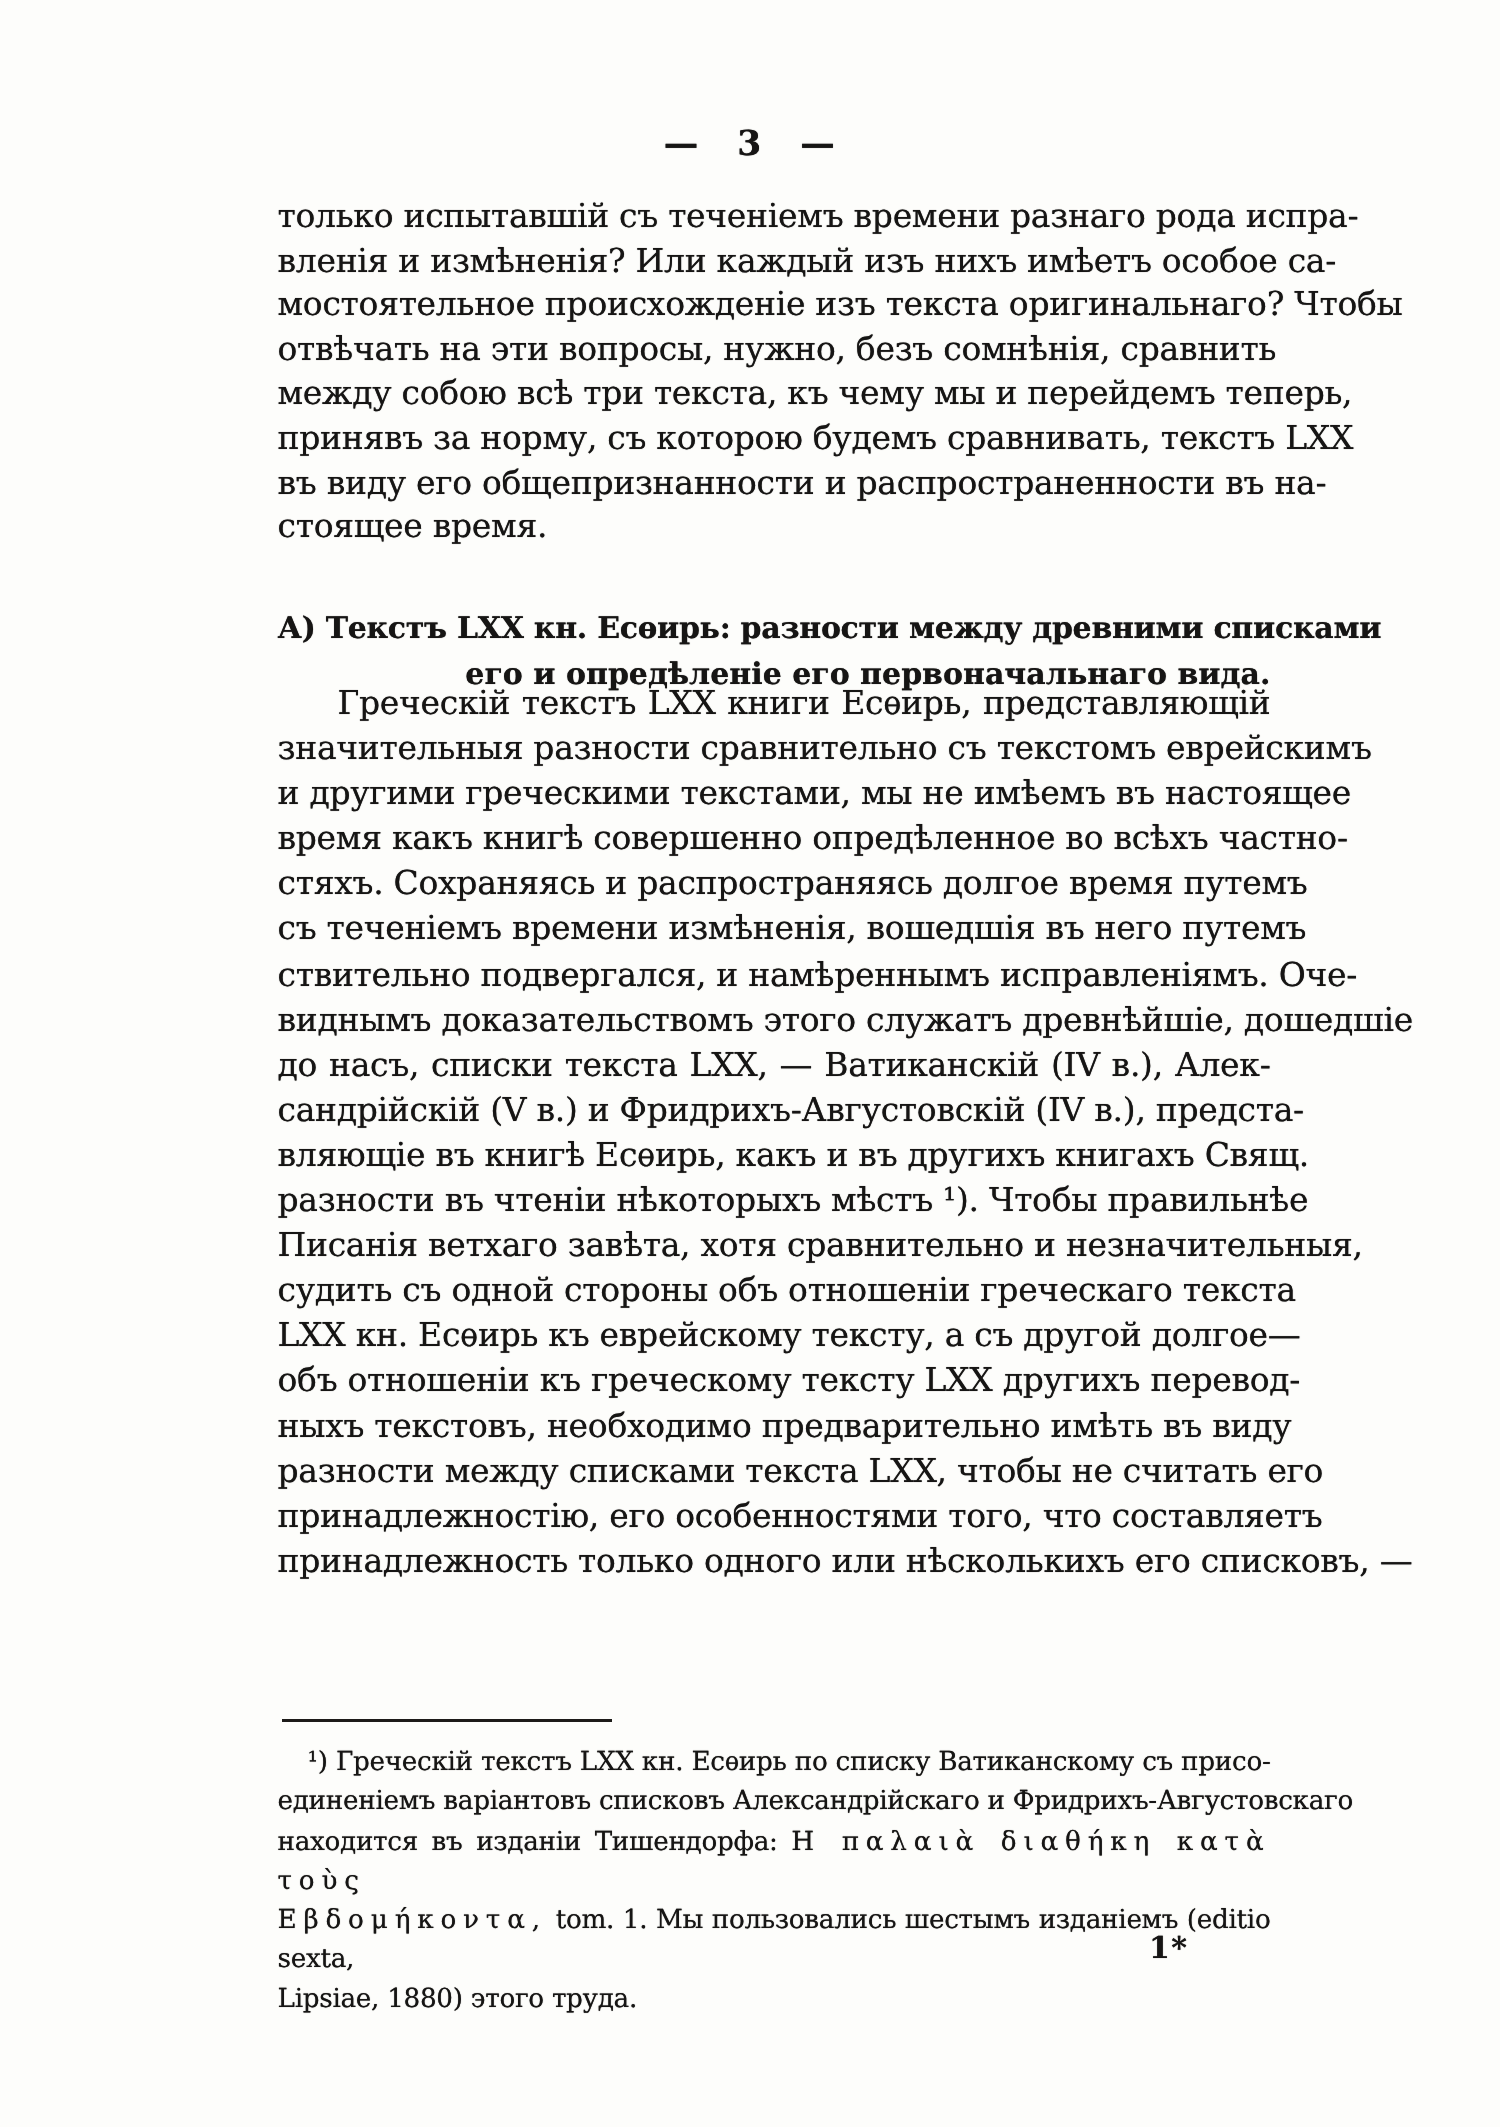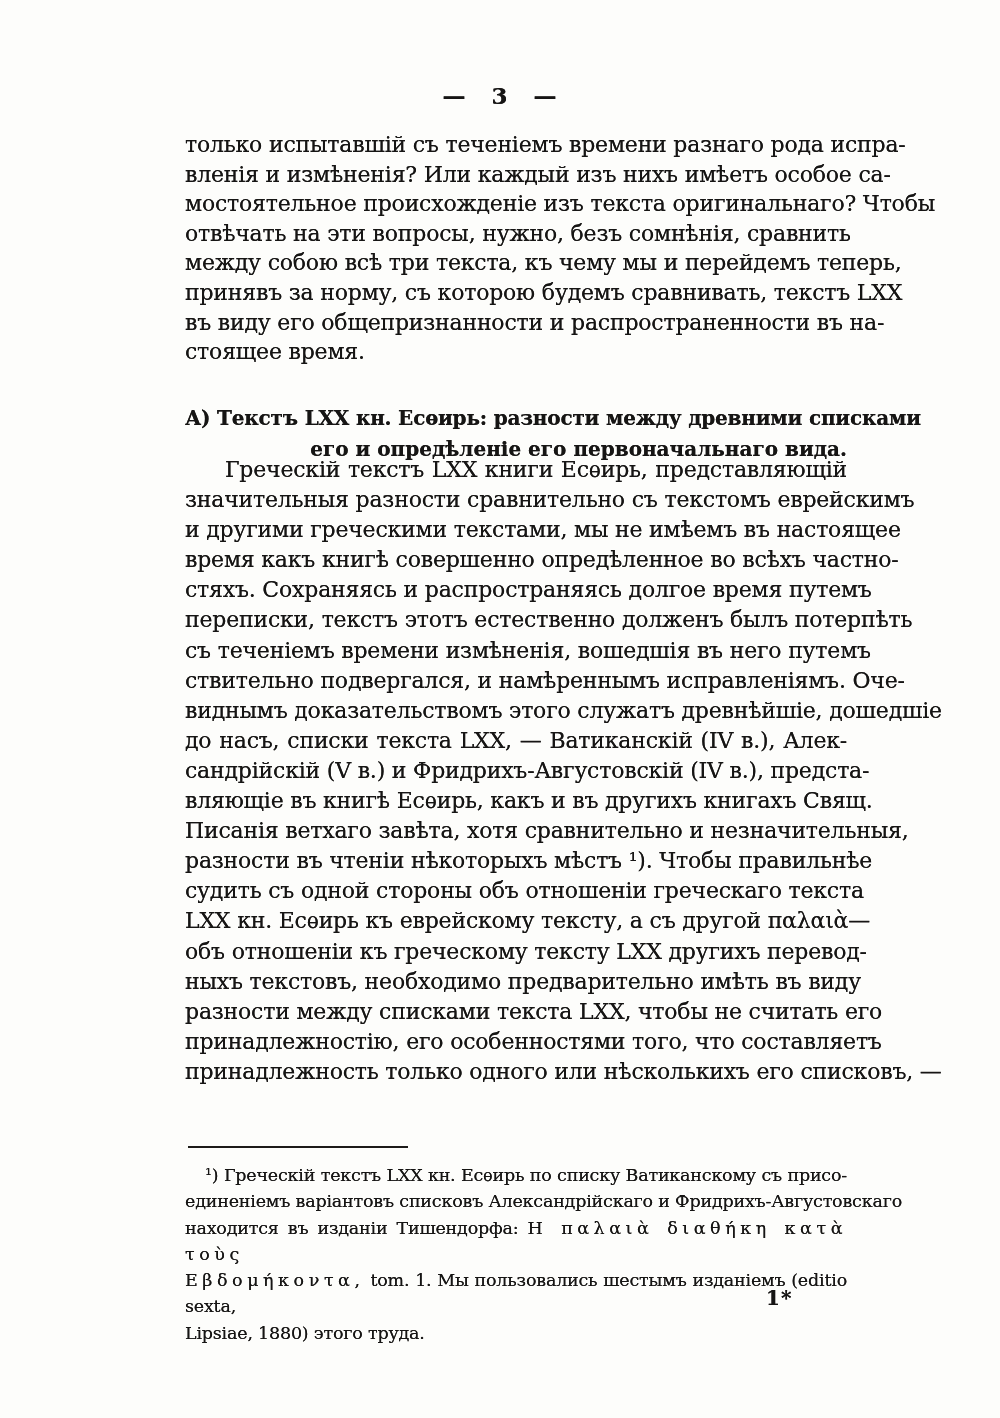--- a/index.html
+++ b/index.html
@@ -118,31 +118,30 @@
     <div class="jline">А) Текстъ LXX кн. Есѳирь: разности между древними списками</div>
     <div class="centerline">его и опредѣленіе его первоначальнаго вида.</div>
   </div>
 
   <div class="textblock para2">
     <div class="jline">Греческій текстъ LXX книги Есѳирь, представляющій</div>
     <div class="jline">значительныя разности сравнительно съ текстомъ еврейскимъ</div>
     <div class="jline">и другими греческими текстами, мы не имѣемъ въ настоящее</div>
     <div class="jline">время какъ книгѣ совершенно опредѣленное во всѣхъ частно-</div>
     <div class="jline">стяхъ. Сохраняясь и распространяясь долгое время путемъ</div>
-    <div class="jline">переписки, текстъ этотъ естественно долженъ былъ потерпѣть</div>
     <div class="jline">съ теченіемъ времени измѣненія, вошедшія въ него путемъ</div>
     <div class="jline">ствительно подвергался, и намѣреннымъ исправленіямъ. Оче-</div>
     <div class="jline">виднымъ доказательствомъ этого служатъ древнѣйшіе, дошедшіе</div>
     <div class="jline">до насъ, списки текста LXX, — Ватиканскій (IV в.), Алек-</div>
     <div class="jline">сандрійскій (V в.) и Фридрихъ-Августовскій (IV в.), предста-</div>
     <div class="jline">вляющіе въ книгѣ Есѳирь, какъ и въ другихъ книгахъ Свящ.</div>
+    <div class="jline">разности въ чтеніи нѣкоторыхъ мѣстъ ¹). Чтобы правильнѣе</div>
     <div class="jline">Писанія ветхаго завѣта, хотя сравнительно и незначительныя,</div>
-    <div class="jline">разности въ чтеніи нѣкоторыхъ мѣстъ ¹). Чтобы правильнѣе</div>
     <div class="jline">судить съ одной стороны объ отношеніи греческаго текста</div>
-    <div class="jline">LXX кн. Есѳирь къ еврейскому тексту, а съ другой παλαιὰ—</div>
+    <div class="jline">LXX кн. Есѳирь къ еврейскому тексту, а съ другой долгое—</div>
     <div class="jline">объ отношеніи къ греческому тексту LXX другихъ перевод-</div>
     <div class="jline">ныхъ текстовъ, необходимо предварительно имѣть въ виду</div>
     <div class="jline">разности между списками текста LXX, чтобы не считать его</div>
     <div class="jline">принадлежностію, его особенностями того, что составляетъ</div>
     <div class="jline last">принадлежность только одного или нѣсколькихъ его списковъ, —</div>
   </div>
 
   <div class="footnote-rule"></div>
 
   <div class="textblock footnote">

